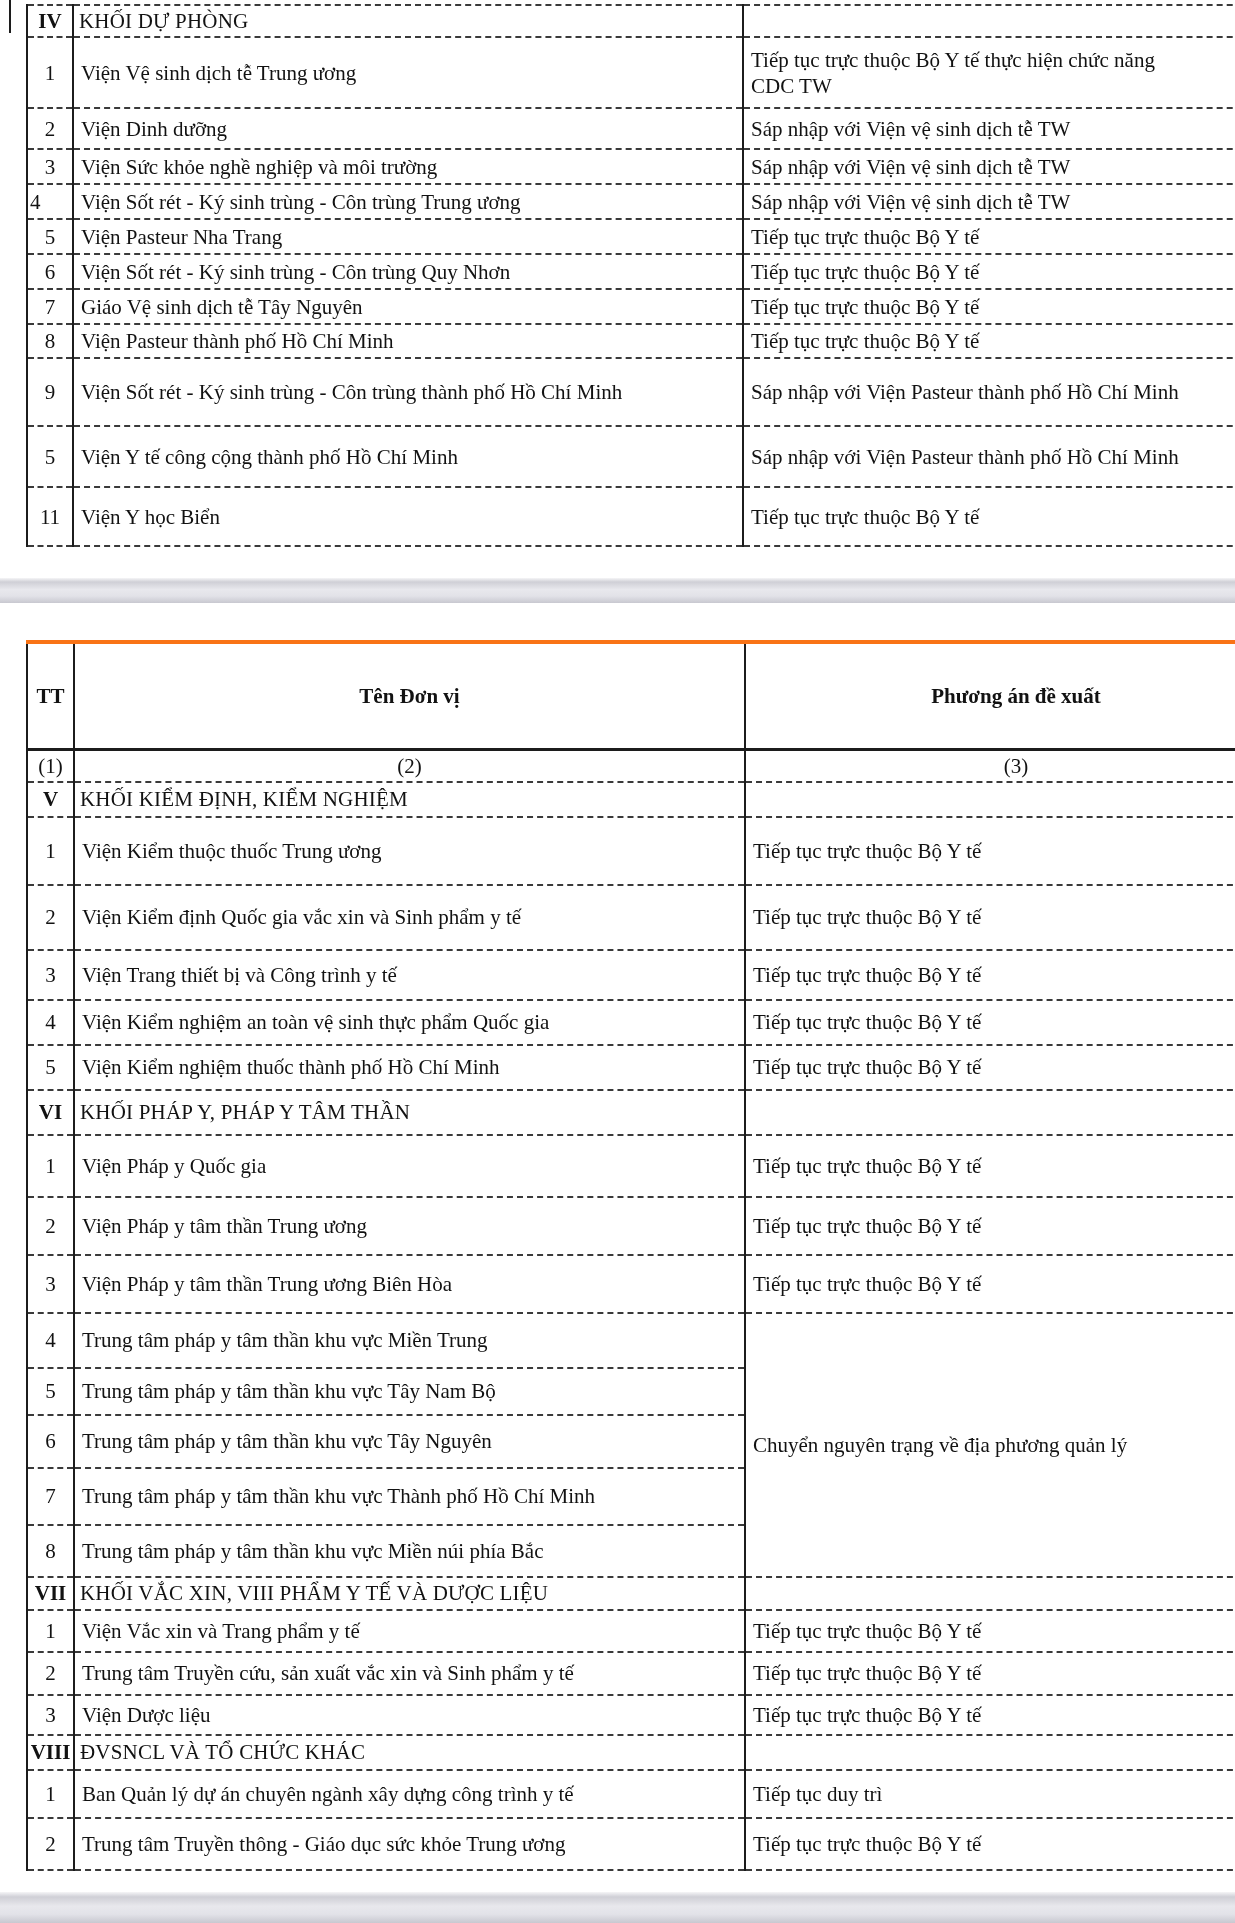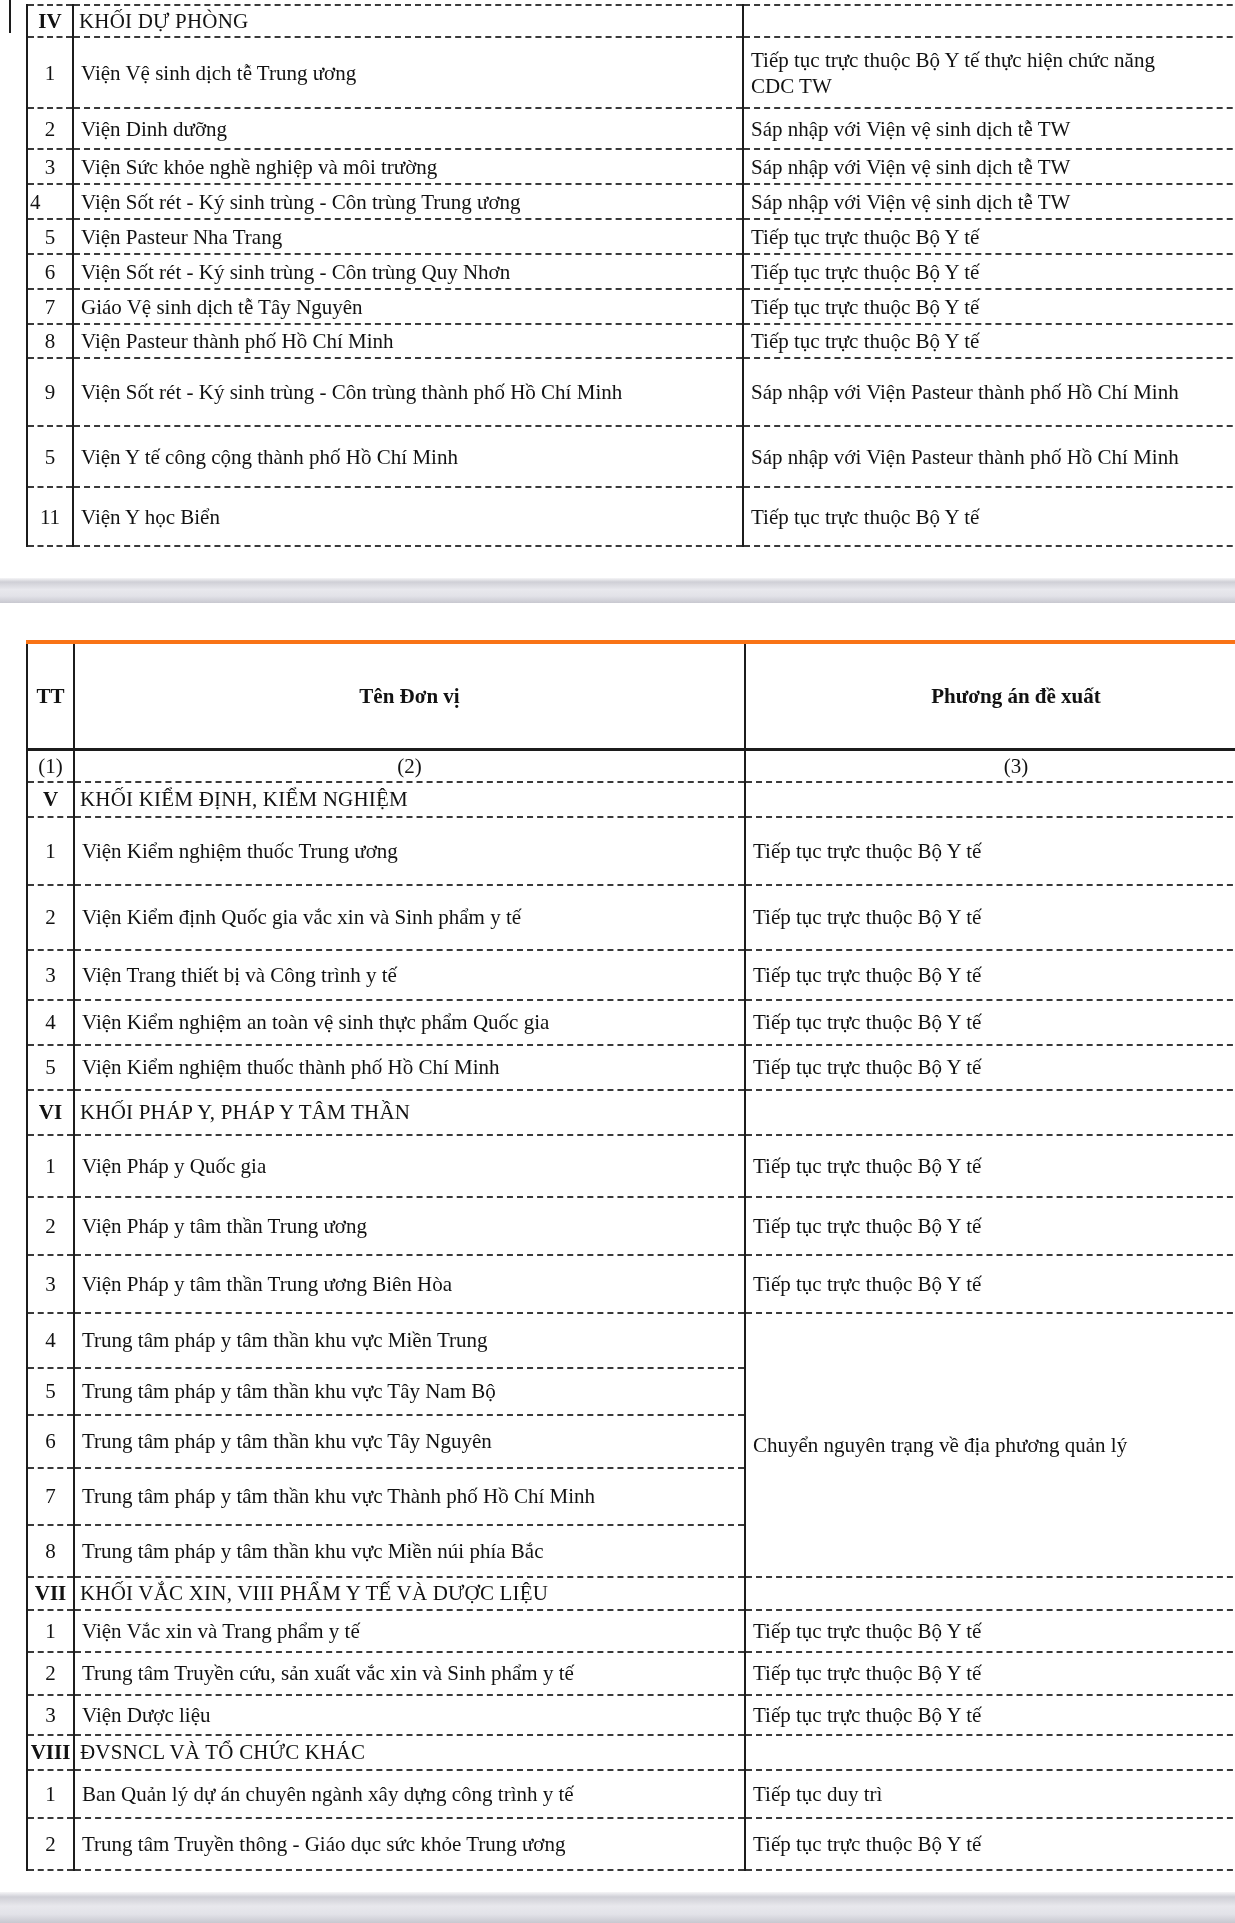--- a/index.html
+++ b/index.html
@@ -165,21 +165,21 @@
       <td class="c-prop" style="text-align:center">(3)</td>
     </tr>
 
     <tr style="height:35px">
       <td class="c-num bold">V</td>
       <td class="c-name section-title">KHỐI KIỂM ĐỊNH, KIỂM NGHIỆM</td>
       <td class="c-prop"></td>
     </tr>
     <tr style="height:68px">
       <td class="c-num">1</td>
-      <td class="c-name">Viện Kiểm nghiệm thuốc Trung ương</td>
+      <td class="c-name">Viện Kiểm thuộc thuốc Trung ương</td>
       <td class="c-prop">Tiếp tục trực thuộc Bộ Y tế</td>
     </tr>
     <tr style="height:65px">
       <td class="c-num">2</td>
       <td class="c-name">Viện Kiểm định Quốc gia vắc xin và Sinh phẩm y tế</td>
       <td class="c-prop">Tiếp tục trực thuộc Bộ Y tế</td>
     </tr>
     <tr style="height:50px">
       <td class="c-num">3</td>
       <td class="c-name">Viện Trang thiết bị và Công trình y tế</td>

